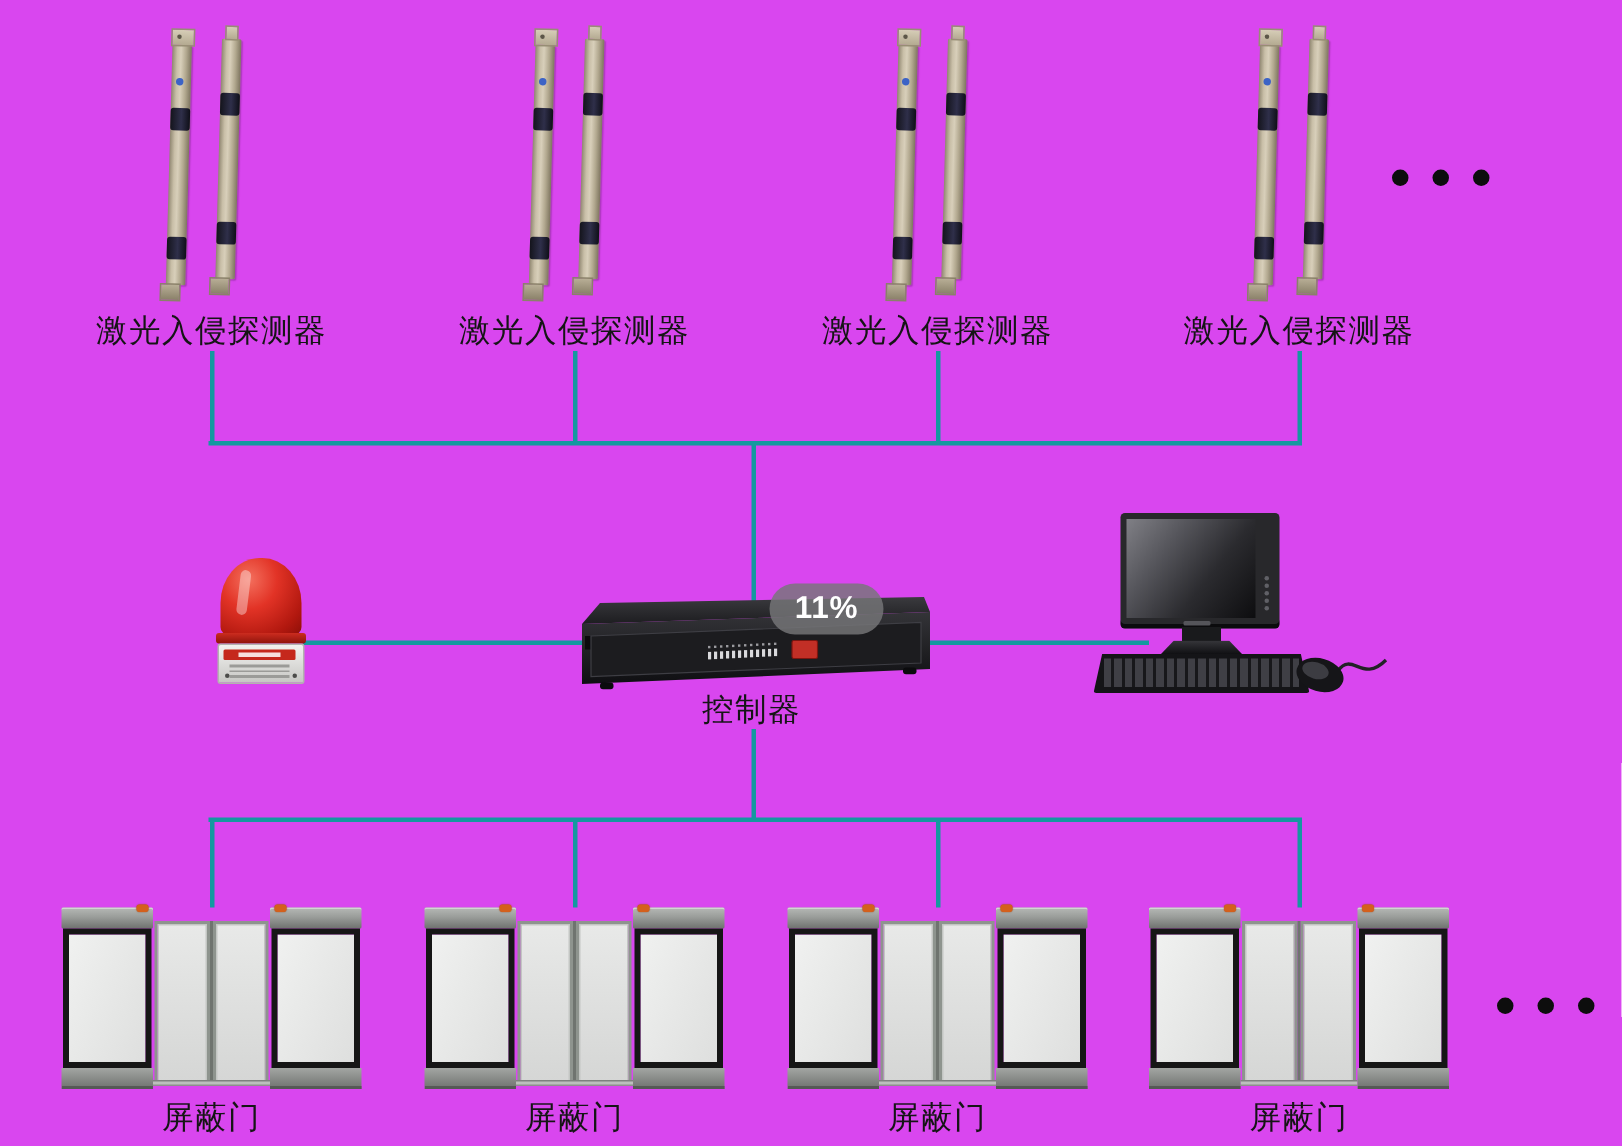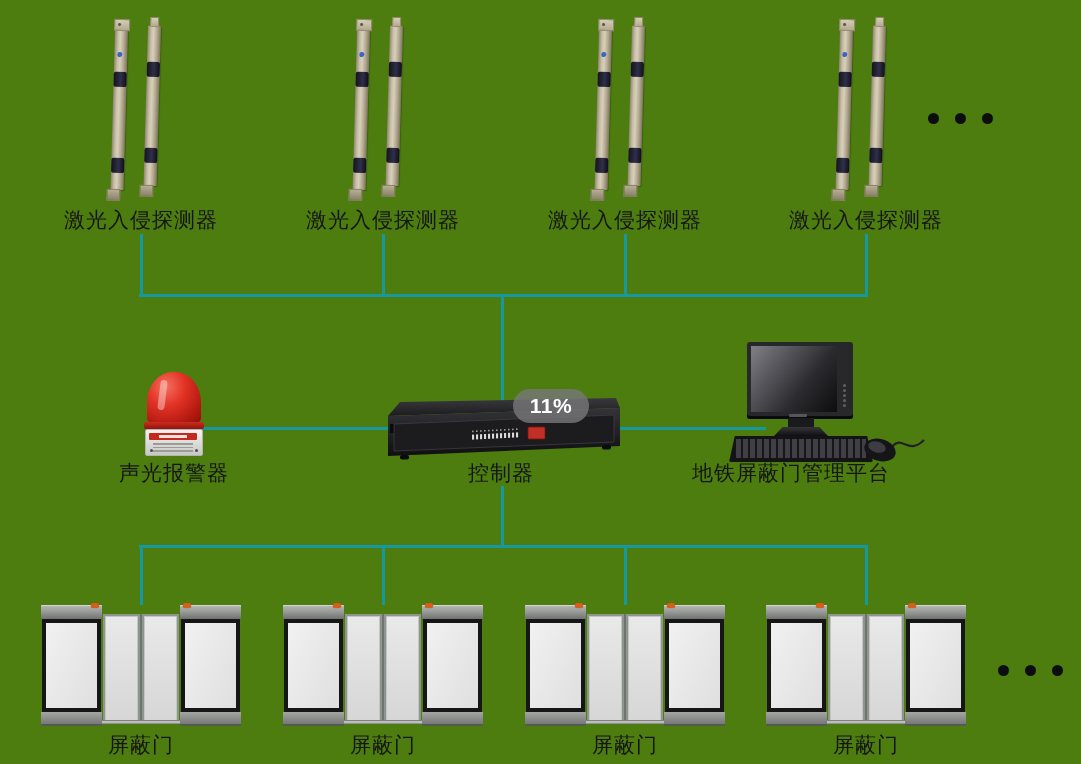--- a/index.html
+++ b/index.html
@@ -1,17 +1,17 @@
 <!DOCTYPE html>
 <html><head>
 <meta charset="utf-8">
 <style>
   html,body { margin:0; padding:0; background:#ffffff; }
   #canvas {
-    position:relative; width:1081px; height:764px; background:#4d7c0f;
+    position:relative; width:1081px; height:764px; background:#d946ef;
     font-family:"Liberation Sans","DejaVu Sans",sans-serif; overflow:hidden;
   }
 
   
   .line { position:absolute; background:#1598a0; }
   .vline { width:3px; }
   .hline { height:3px; }
 
   
   .cap-label {
@@ -216,21 +216,20 @@
       <div class="beacon-band">
           <i></i>
         </div>
       <div class="beacon-text" style="top:13px"></div>
       <div class="beacon-text" style="top:16.5px"></div>
       <div class="beacon-text" style="top:20px"></div>
       <div class="beacon-screw" style="left:4px"></div>
       <div class="beacon-screw" style="right:4px"></div>
     </div>
   </div>
-  <div class="cap-label" style="left:74px;top:459px">声光报警器</div>
 
   <svg class="controller-svg" width="240" height="72" viewBox="0 0 240 72">
     <defs>
       <linearGradient id="gTop" x1="0" y1="0" x2="0" y2="1">
         <stop offset="0" stop-color="#3a3a3e"></stop>
           <stop offset="1" stop-color="#1d1d20"></stop>
       </linearGradient>
       <linearGradient id="gFront" x1="0" y1="0" x2="0" y2="1">
         <stop offset="0" stop-color="#343438"></stop>
           <stop offset="1" stop-color="#0f0f12"></stop>
@@ -287,21 +286,20 @@
   <div class="stand-neck"></div>
   <div class="stand-base"></div>
   <div class="keyboard">
       <div class="keys"></div>
     </div>
   <svg class="mouse-svg" width="64" height="38" viewBox="0 0 64 38">
     <path d="M30 19 C 40 6, 46 28, 62 12" stroke="#222226" stroke-width="2.2" fill="none"></path>
     <ellipse cx="18" cy="22" rx="16" ry="11" transform="rotate(16 18 22)" fill="#151518"></ellipse>
     <ellipse cx="15" cy="19" rx="9" ry="5.5" transform="rotate(16 15 19)" fill="#3c3c42"></ellipse>
   </svg>
-  <div class="cap-label wide" style="left:676px;top:459px">地铁屏蔽门管理平台</div>
 
   <div class="door" style="left:41px">
     <div class="cap cap-l">
         <div class="lamp"></div>
       </div>
     <div class="cap cap-r">
         <div class="lamp"></div>
       </div>
     <div class="glass glass-l"></div>
     <div class="glass glass-r"></div>

